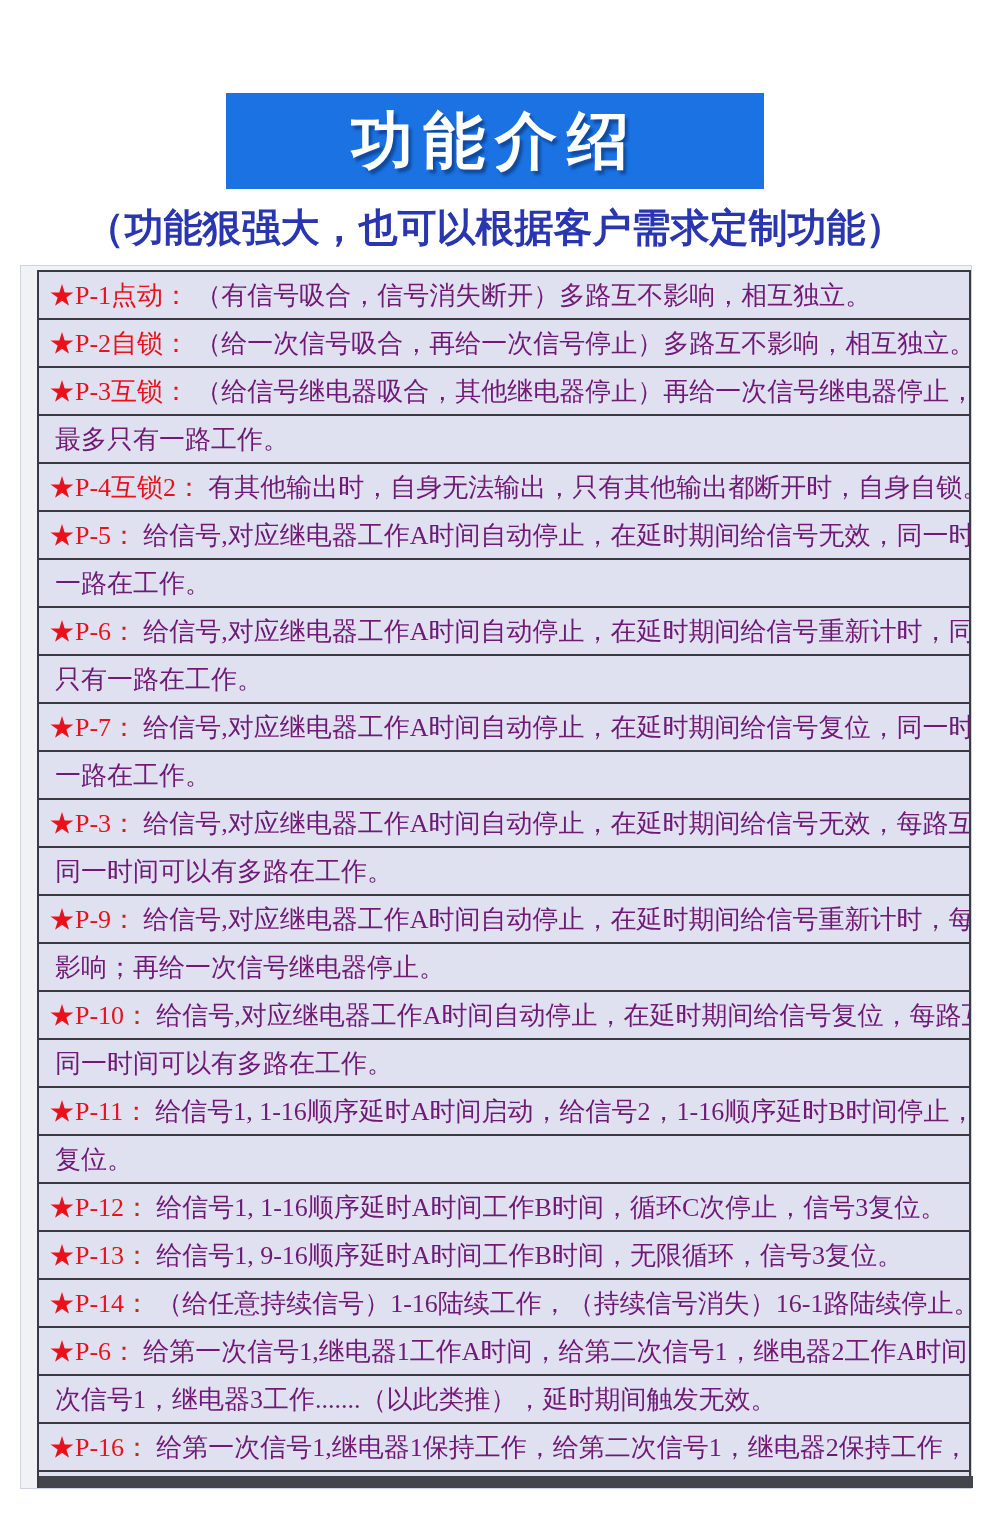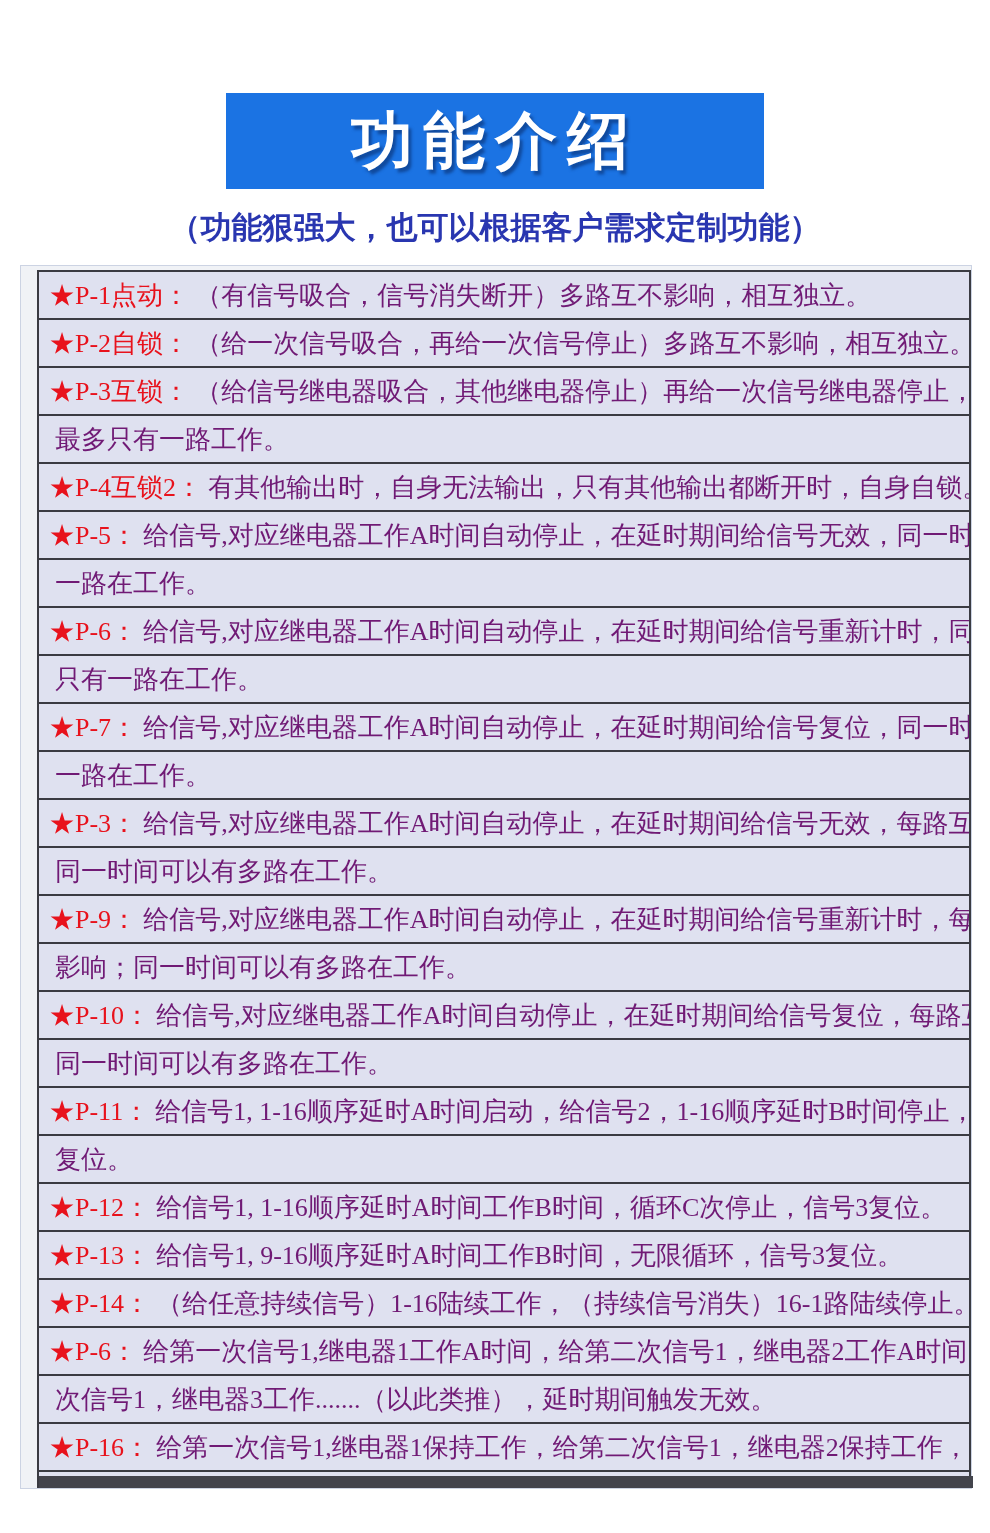--- a/index.html
+++ b/index.html
@@ -21,21 +21,21 @@
     background:var(--header-bg);
     display:flex;align-items:center;justify-content:center;
   }
   .header-title{
     color:#ffffff;font-size:62px;font-weight:bold;letter-spacing:10px;
     text-shadow:3px 4px 3px rgba(8,40,100,0.55);
     font-family:"Liberation Sans","DejaVu Sans",sans-serif;
   }
   .subtitle{
     margin-top:18px;height:42px;line-height:42px;
-    text-align:center;font-size:31px;font-weight:bold;
+    text-align:center;font-size:39px;font-weight:bold;
     color:var(--subtitle-color);
     font-family:"Liberation Sans","DejaVu Sans",sans-serif;
   }
   .table-outer{
     margin:16px 0 0 20px;width:952px;
     border:1px solid var(--outer-border);
     background:#f0f2f6;
     padding:4px 0 0 16px;
   }
   .func-table{
@@ -119,21 +119,21 @@
 
   <div class="func-row">
     <span class="lbl"></span><span class="txt">同一时间可以有多路在工作。</span>
   </div>
 
   <div class="func-row">
     <span class="lbl">★P-9：</span><span class="txt">给信号,对应继电器工作A时间自动停止，在延时期间给信号重新计时，每路互不</span>
   </div>
 
   <div class="func-row">
-    <span class="lbl"></span><span class="txt">影响；同一时间可以有多路在工作。</span>
+    <span class="lbl"></span><span class="txt">影响；再给一次信号继电器停止。</span>
   </div>
 
   <div class="func-row">
     <span class="lbl">★P-10：</span><span class="txt">给信号,对应继电器工作A时间自动停止，在延时期间给信号复位，每路互不影响；</span>
   </div>
 
   <div class="func-row">
     <span class="lbl"></span><span class="txt">同一时间可以有多路在工作。</span>
   </div>
 

